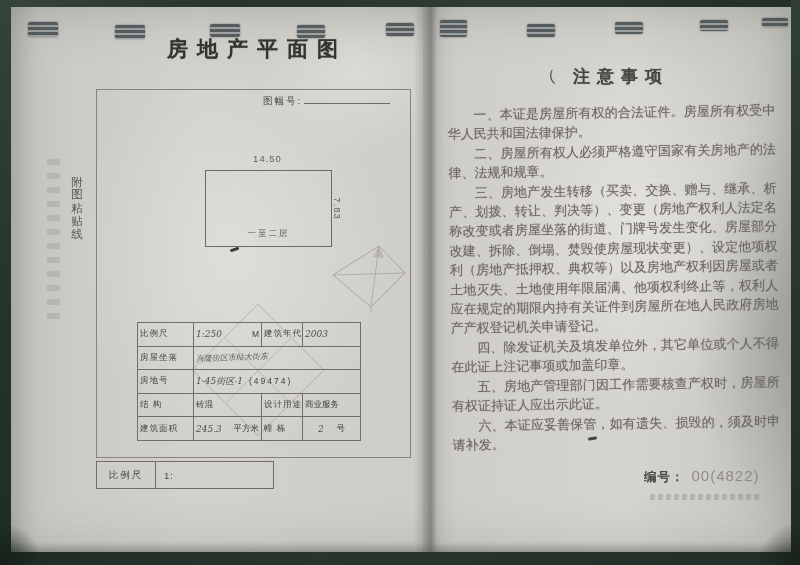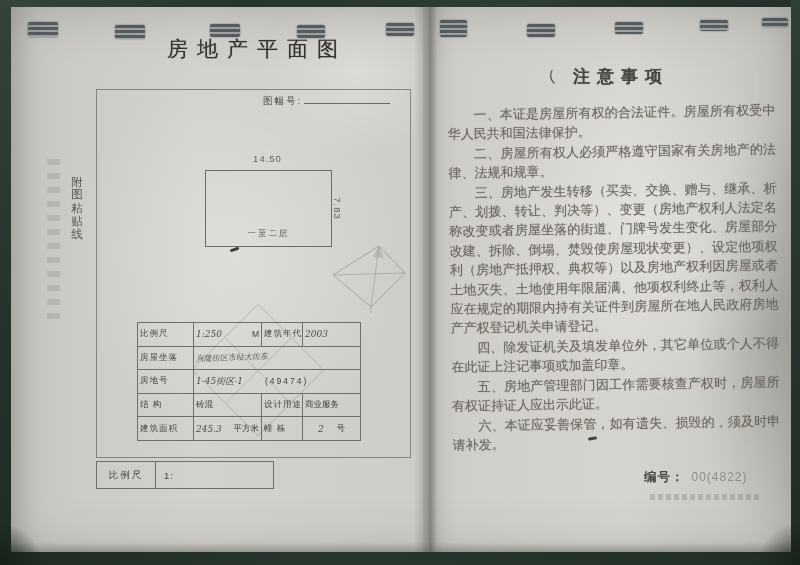--- a/index.html
+++ b/index.html
@@ -35,21 +35,21 @@
   .bottom-shade{position:absolute;left:0;right:0;bottom:13px;height:10px;pointer-events:none;
      background:linear-gradient(180deg,rgba(70,75,68,0),rgba(70,75,68,.35));}
 
   
   .bind-mark{position:absolute;background:
      repeating-linear-gradient(180deg,#434b4f 0 3px,#9aa0a0 3px 5px);
      border-radius:2px;box-shadow:0 0 2px rgba(40,45,48,.7);opacity:.85;}
 
   
   .title{position:absolute;left:130px;top:28px;width:232px;text-align:center;
-     font-size:21px;font-weight:normal;letter-spacing:9px;color:#35342f;
+     font-size:21px;font-weight:bold;letter-spacing:9px;color:#35342f;
      text-shadow:0 0 1px rgba(53,52,47,.55);}
   .sheetno{position:absolute;left:252px;top:63px;font-size:9.5px;color:#4a4843;letter-spacing:2px;margin-top:24px;}
   .sheetno .line{display:inline-block;width:86px;border-bottom:1px solid #6e6b64;height:9px;margin-left:2px;}
   .margin-vert{position:absolute;left:58px;top:160px;height:170px;
      writing-mode:vertical-rl;text-orientation:upright;letter-spacing:13px;
      font-size:11.5px;color:#56544e;}
   .margin-smudge{position:absolute;left:36px;top:152px;width:13px;height:165px;opacity:.14;
      background:repeating-linear-gradient(180deg,#4a4a44 0 6px,transparent 6px 14px);}
   .frame{position:absolute;left:85px;top:82px;width:313px;height:367px;border:1px solid #87847c;}
   .bldg{position:absolute;left:194px;top:163px;width:125px;height:75px;border:1.2px solid #6d6a63;}
@@ -70,21 +70,21 @@
      background:rgba(130,130,112,.45);}
 
   table.info{position:absolute;left:126px;top:315px;width:223px;height:119px;
      border-collapse:collapse;table-layout:fixed;font-size:8.5px;color:#3f3d38;}
   table.info td{border:1px solid #716e67;padding:0 2px;height:19px;overflow:hidden;white-space:nowrap;}
   td.lbl{letter-spacing:1px;color:#45433e;}
   .hand{font-family:"DejaVu Serif",serif;font-style:italic;color:#504e49;font-size:9px;}
   .printed{color:#3f3d38;}
   .cell-flex{display:flex;justify-content:space-between;align-items:center;}
   .cell-even{display:flex;justify-content:space-evenly;align-items:center;}
-  .paren{margin-left:22px;letter-spacing:2px;}
+  .paren{margin-left:6px;letter-spacing:2px;}
   .addr{transform:rotate(-2deg);display:inline-block;font-size:8px;opacity:.9;}
 
   .scale-box{position:absolute;left:85px;top:454px;width:176px;height:26px;
      border:1px solid #716e67;display:flex;font-size:9.5px;color:#45433e;}
   .scale-box .sb-lbl{width:58px;border-right:1px solid #716e67;display:flex;
      align-items:center;justify-content:center;letter-spacing:2px;}
   .scale-box .sb-val{flex:1;display:flex;align-items:center;padding-left:8px;letter-spacing:1px;}
 
   
   .r-title{position:absolute;left:138px;top:58px;width:120px;text-align:center;
@@ -94,21 +94,21 @@
      transform:rotate(-10deg);}
   .notice{position:absolute;left:27px;top:96px;width:328px;transform:rotate(-0.9deg);
      font-family:"Liberation Serif","DejaVu Serif",serif;
      font-size:13px;line-height:19.4px;color:#6e6861;text-align:justify;
      text-shadow:0 0 1px rgba(110,104,97,.5);}
   .notice p{margin:0;text-indent:2em;}
   .dash-mark{position:absolute;left:165px;top:430px;width:9px;height:3px;background:#45433f;
      transform:rotate(-8deg);border-radius:1.5px;}
   .serial{position:absolute;left:221px;top:460px;white-space:nowrap;}
   .serial .s-lbl{font-size:12.5px;font-weight:bold;color:#4b4945;letter-spacing:1px;}
-  .serial .s-val{font-size:12px;color:#8f8d85;margin-left:7px;letter-spacing:1px;margin-top:26px;}
+  .serial .s-val{font-size:15px;color:#8f8d85;margin-left:7px;letter-spacing:1px;margin-top:26px;}
   .print-smudge{position:absolute;left:227px;top:487px;width:112px;height:6px;opacity:.28;
      background:repeating-linear-gradient(90deg,#6e6c66 0 5px,transparent 5px 8px);}
   .vignette{position:absolute;inset:0;pointer-events:none;
      box-shadow:inset 0 0 60px rgba(60,66,58,.35);}
 </style>
 </head>
 <body>
 
 <div class="photo">
 

